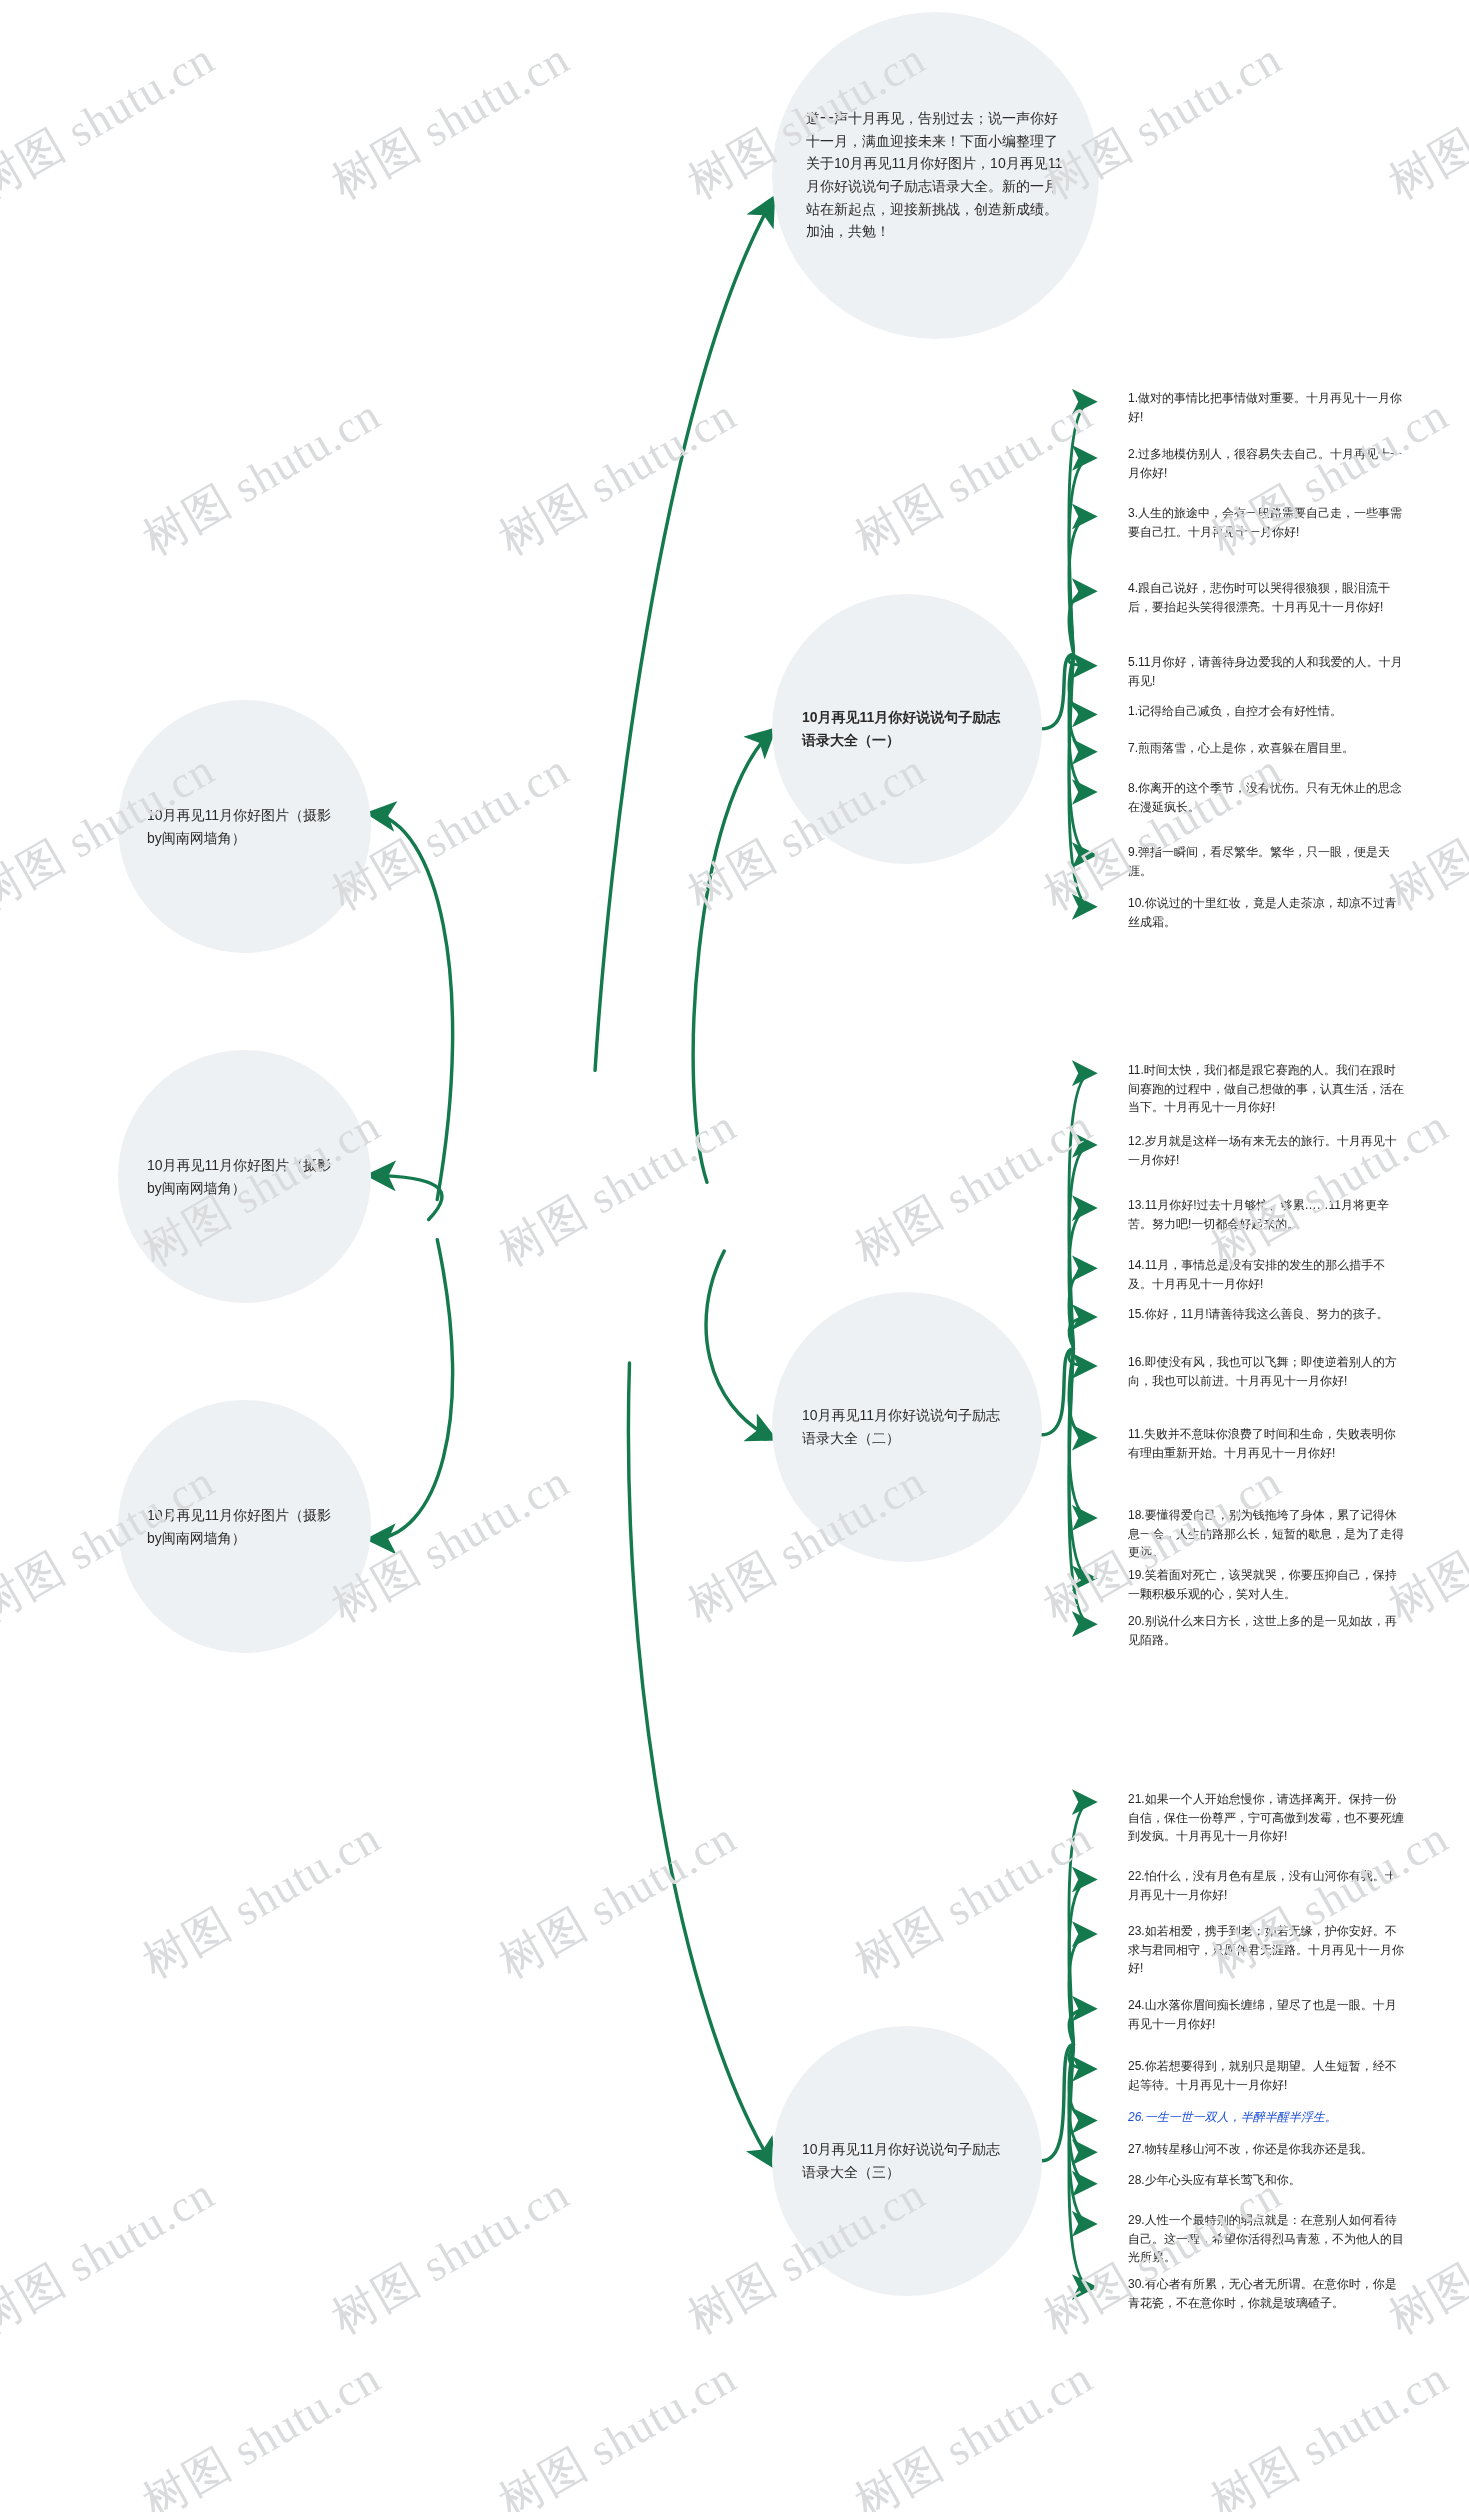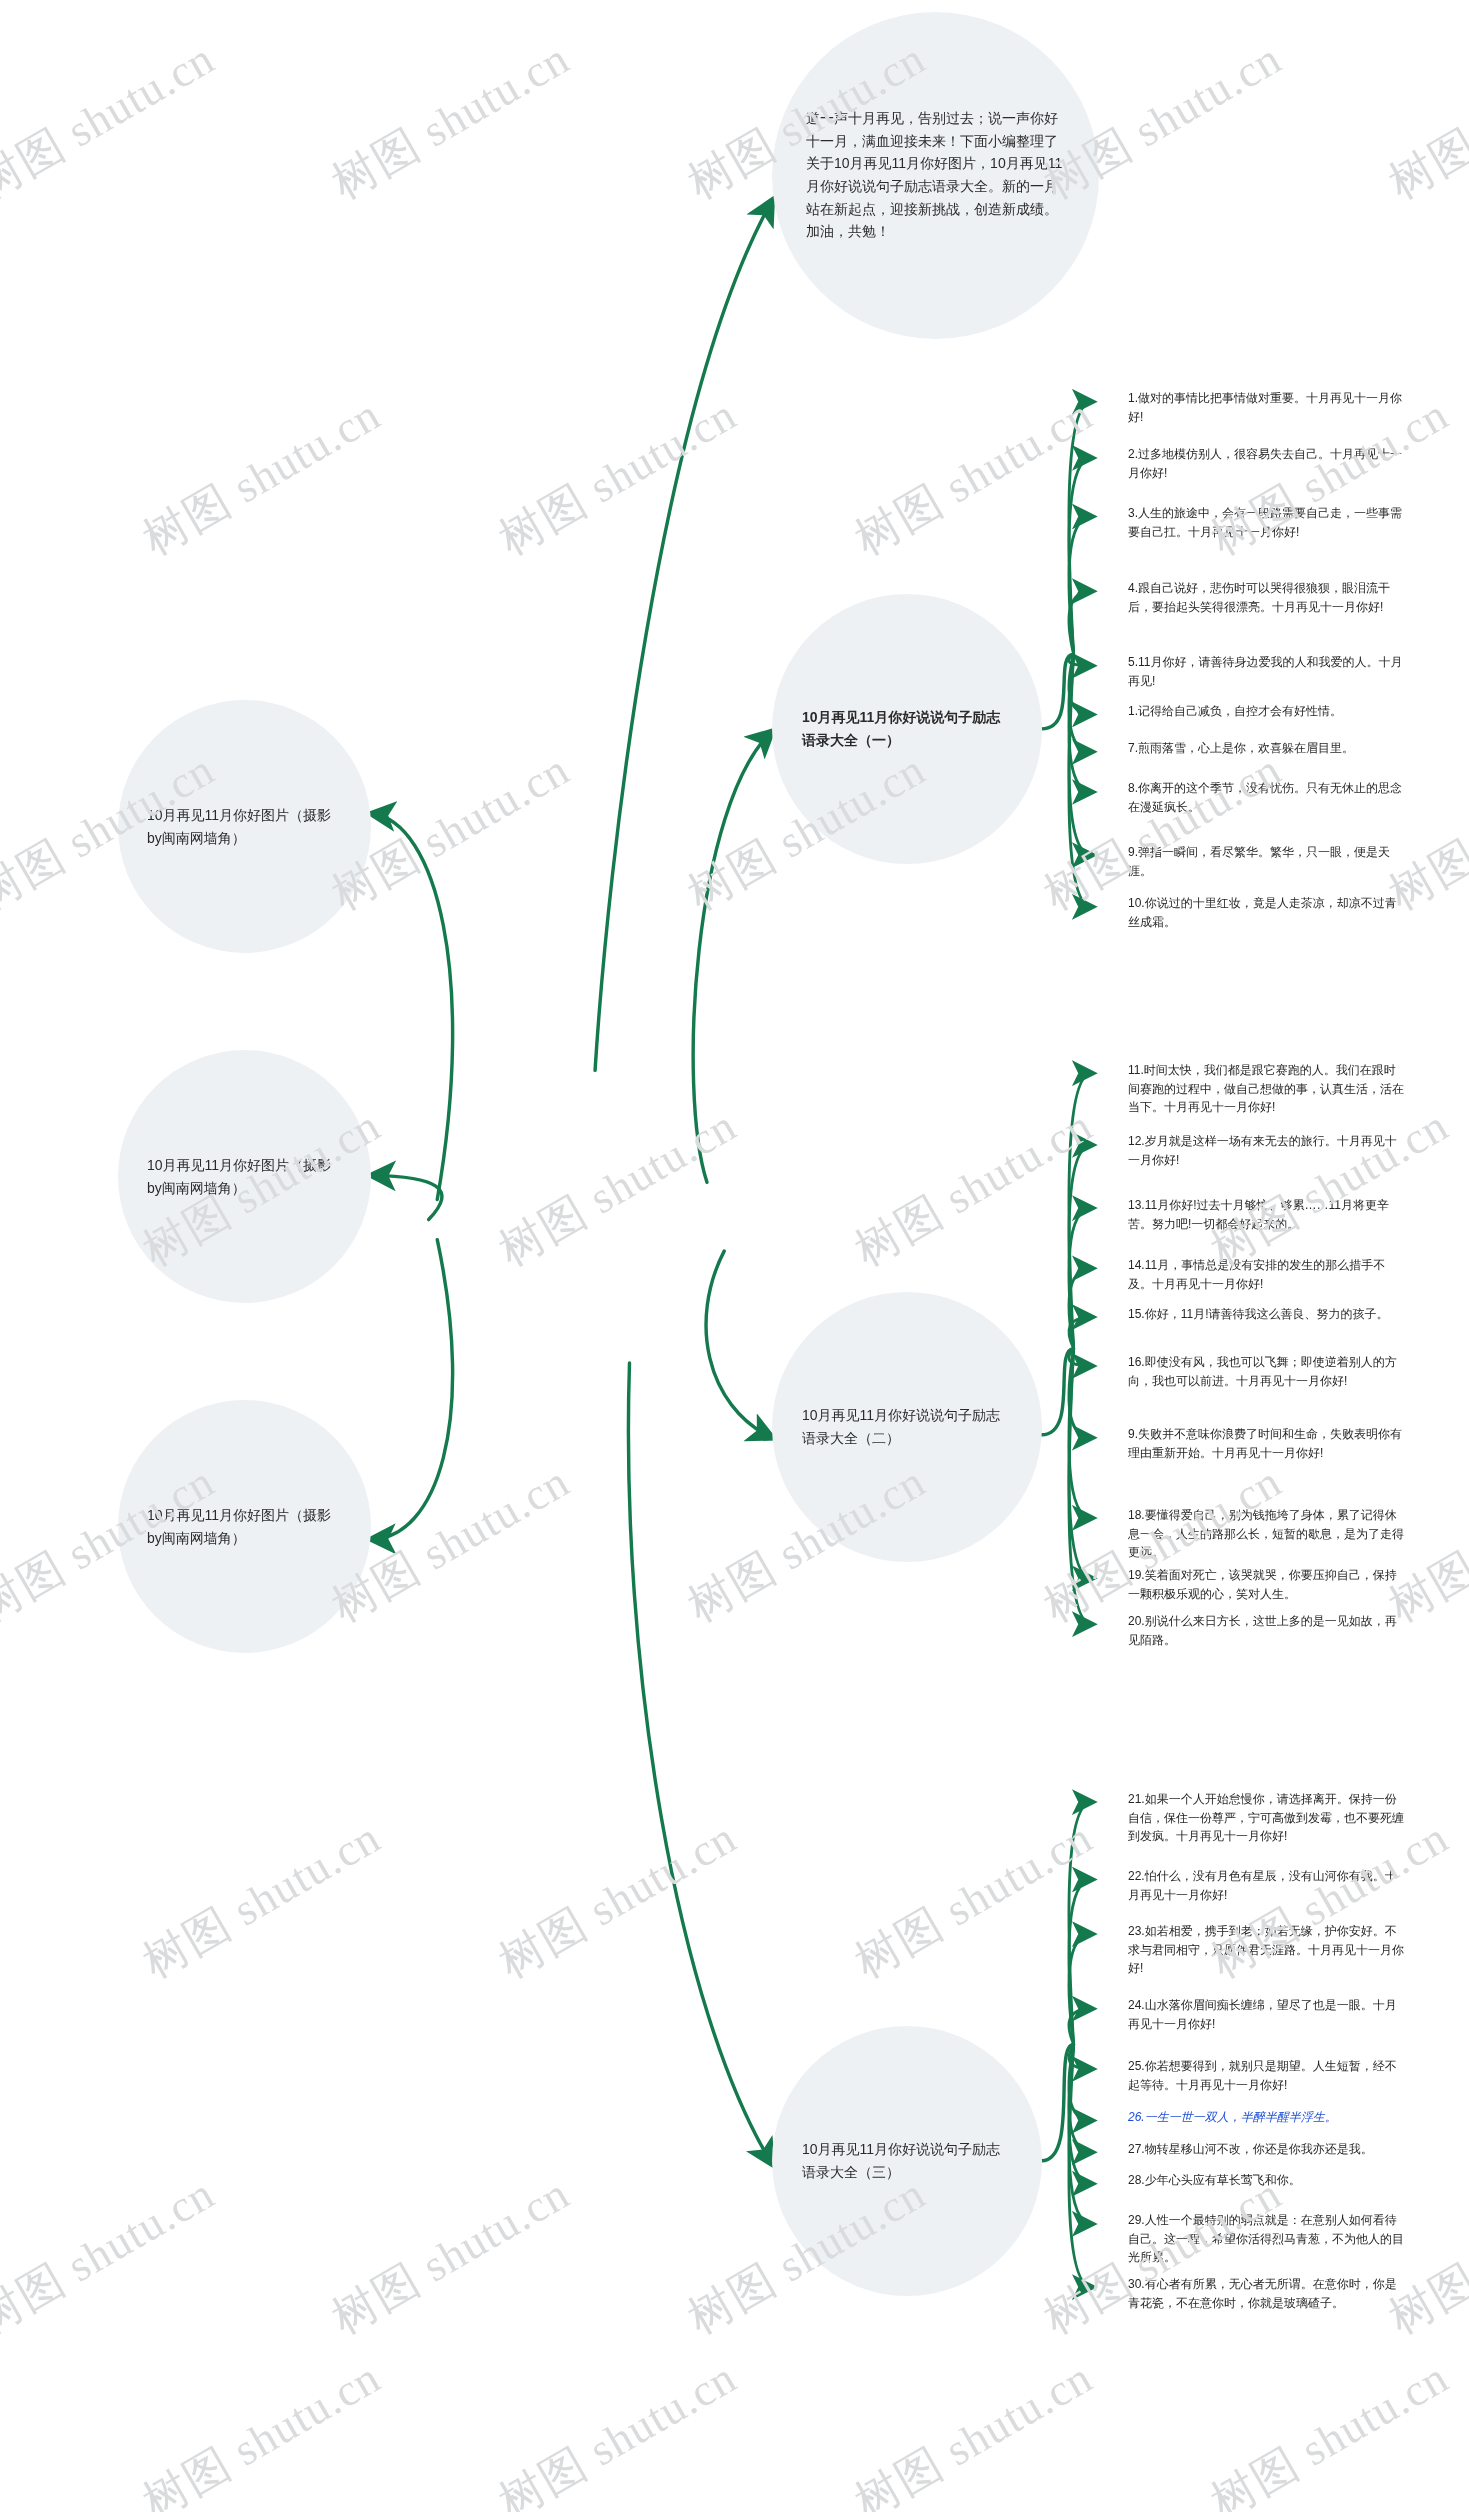--- a/index.html
+++ b/index.html
@@ -212,21 +212,21 @@
       <div class="leaf" style="left: 1128px; top: 739px; width: 278px; color: rgb(38, 38, 38);"><span>7.煎雨落雪，心上是你，欢喜躲在眉目里。</span></div>
       <div class="leaf" style="left: 1128px; top: 779px; width: 278px; color: rgb(38, 38, 38);"><span>8.你离开的这个季节，没有忧伤。只有无休止的思念在漫延疯长。</span></div>
       <div class="leaf" style="left: 1128px; top: 843px; width: 278px; color: rgb(38, 38, 38);"><span>9.弹指一瞬间，看尽繁华。繁华，只一眼，便是天涯。</span></div>
       <div class="leaf" style="left: 1128px; top: 894px; width: 278px; color: rgb(38, 38, 38);"><span>10.你说过的十里红妆，竟是人走茶凉，却凉不过青丝成霜。</span></div>
       <div class="leaf" style="left: 1128px; top: 1061px; width: 278px; color: rgb(38, 38, 38);"><span>11.时间太快，我们都是跟它赛跑的人。我们在跟时间赛跑的过程中，做自己想做的事，认真生活，活在当下。十月再见十一月你好!</span></div>
       <div class="leaf" style="left: 1128px; top: 1132px; width: 278px; color: rgb(38, 38, 38);"><span>12.岁月就是这样一场有来无去的旅行。十月再见十一月你好!</span></div>
       <div class="leaf" style="left: 1128px; top: 1196px; width: 278px; color: rgb(38, 38, 38);"><span>13.11月你好!过去十月够忙、够累……11月将更辛苦。努力吧!一切都会好起来的。</span></div>
       <div class="leaf" style="left: 1128px; top: 1256px; width: 278px; color: rgb(38, 38, 38);"><span>14.11月，事情总是没有安排的发生的那么措手不及。十月再见十一月你好!</span></div>
       <div class="leaf" style="left: 1128px; top: 1305px; width: 278px; color: rgb(38, 38, 38);"><span>15.你好，11月!请善待我这么善良、努力的孩子。</span></div>
       <div class="leaf" style="left: 1128px; top: 1353px; width: 278px; color: rgb(38, 38, 38);"><span>16.即使没有风，我也可以飞舞；即使逆着别人的方向，我也可以前进。十月再见十一月你好!</span></div>
-      <div class="leaf" style="left: 1128px; top: 1425px; width: 278px; color: rgb(38, 38, 38);"><span>9.失败并不意味你浪费了时间和生命，失败表明你有理由重新开始。十月再见十一月你好!</span></div>
+      <div class="leaf" style="left: 1128px; top: 1425px; width: 278px; color: rgb(38, 38, 38);"><span>11.失败并不意味你浪费了时间和生命，失败表明你有理由重新开始。十月再见十一月你好!</span></div>
       <div class="leaf" style="left: 1128px; top: 1506px; width: 278px; color: rgb(38, 38, 38);"><span>18.要懂得爱自己，别为钱拖垮了身体，累了记得休息一会，人生的路那么长，短暂的歇息，是为了走得更远。</span></div>
       <div class="leaf" style="left: 1128px; top: 1566px; width: 278px; color: rgb(38, 38, 38);"><span>19.笑着面对死亡，该哭就哭，你要压抑自己，保持一颗积极乐观的心，笑对人生。</span></div>
       <div class="leaf" style="left: 1128px; top: 1612px; width: 278px; color: rgb(38, 38, 38);"><span>20.别说什么来日方长，这世上多的是一见如故，再见陌路。</span></div>
       <div class="leaf" style="left: 1128px; top: 1790px; width: 278px; color: rgb(38, 38, 38);"><span>21.如果一个人开始怠慢你，请选择离开。保持一份自信，保住一份尊严，宁可高傲到发霉，也不要死缠到发疯。十月再见十一月你好!</span></div>
       <div class="leaf" style="left: 1128px; top: 1867px; width: 278px; color: rgb(38, 38, 38);"><span>22.怕什么，没有月色有星辰，没有山河你有我。十月再见十一月你好!</span></div>
       <div class="leaf" style="left: 1128px; top: 1922px; width: 278px; color: rgb(38, 38, 38);"><span>23.如若相爱，携手到老；如若无缘，护你安好。不求与君同相守，只愿伴君天涯路。十月再见十一月你好!</span></div>
       <div class="leaf" style="left: 1128px; top: 1996px; width: 278px; color: rgb(38, 38, 38);"><span>24.山水落你眉间痴长缠绵，望尽了也是一眼。十月再见十一月你好!</span></div>
       <div class="leaf" style="left: 1128px; top: 2057px; width: 278px; color: rgb(38, 38, 38);"><span>25.你若想要得到，就别只是期望。人生短暂，经不起等待。十月再见十一月你好!</span></div>
       <div class="leaf" style="left: 1128px; top: 2108px; width: 278px; color: #1d4ed8; font-style: italic;"><span>26.一生一世一双人，半醉半醒半浮生。</span></div>
       <div class="leaf" style="left: 1128px; top: 2140px; width: 278px; color: rgb(38, 38, 38);"><span>27.物转星移山河不改，你还是你我亦还是我。</span></div>

